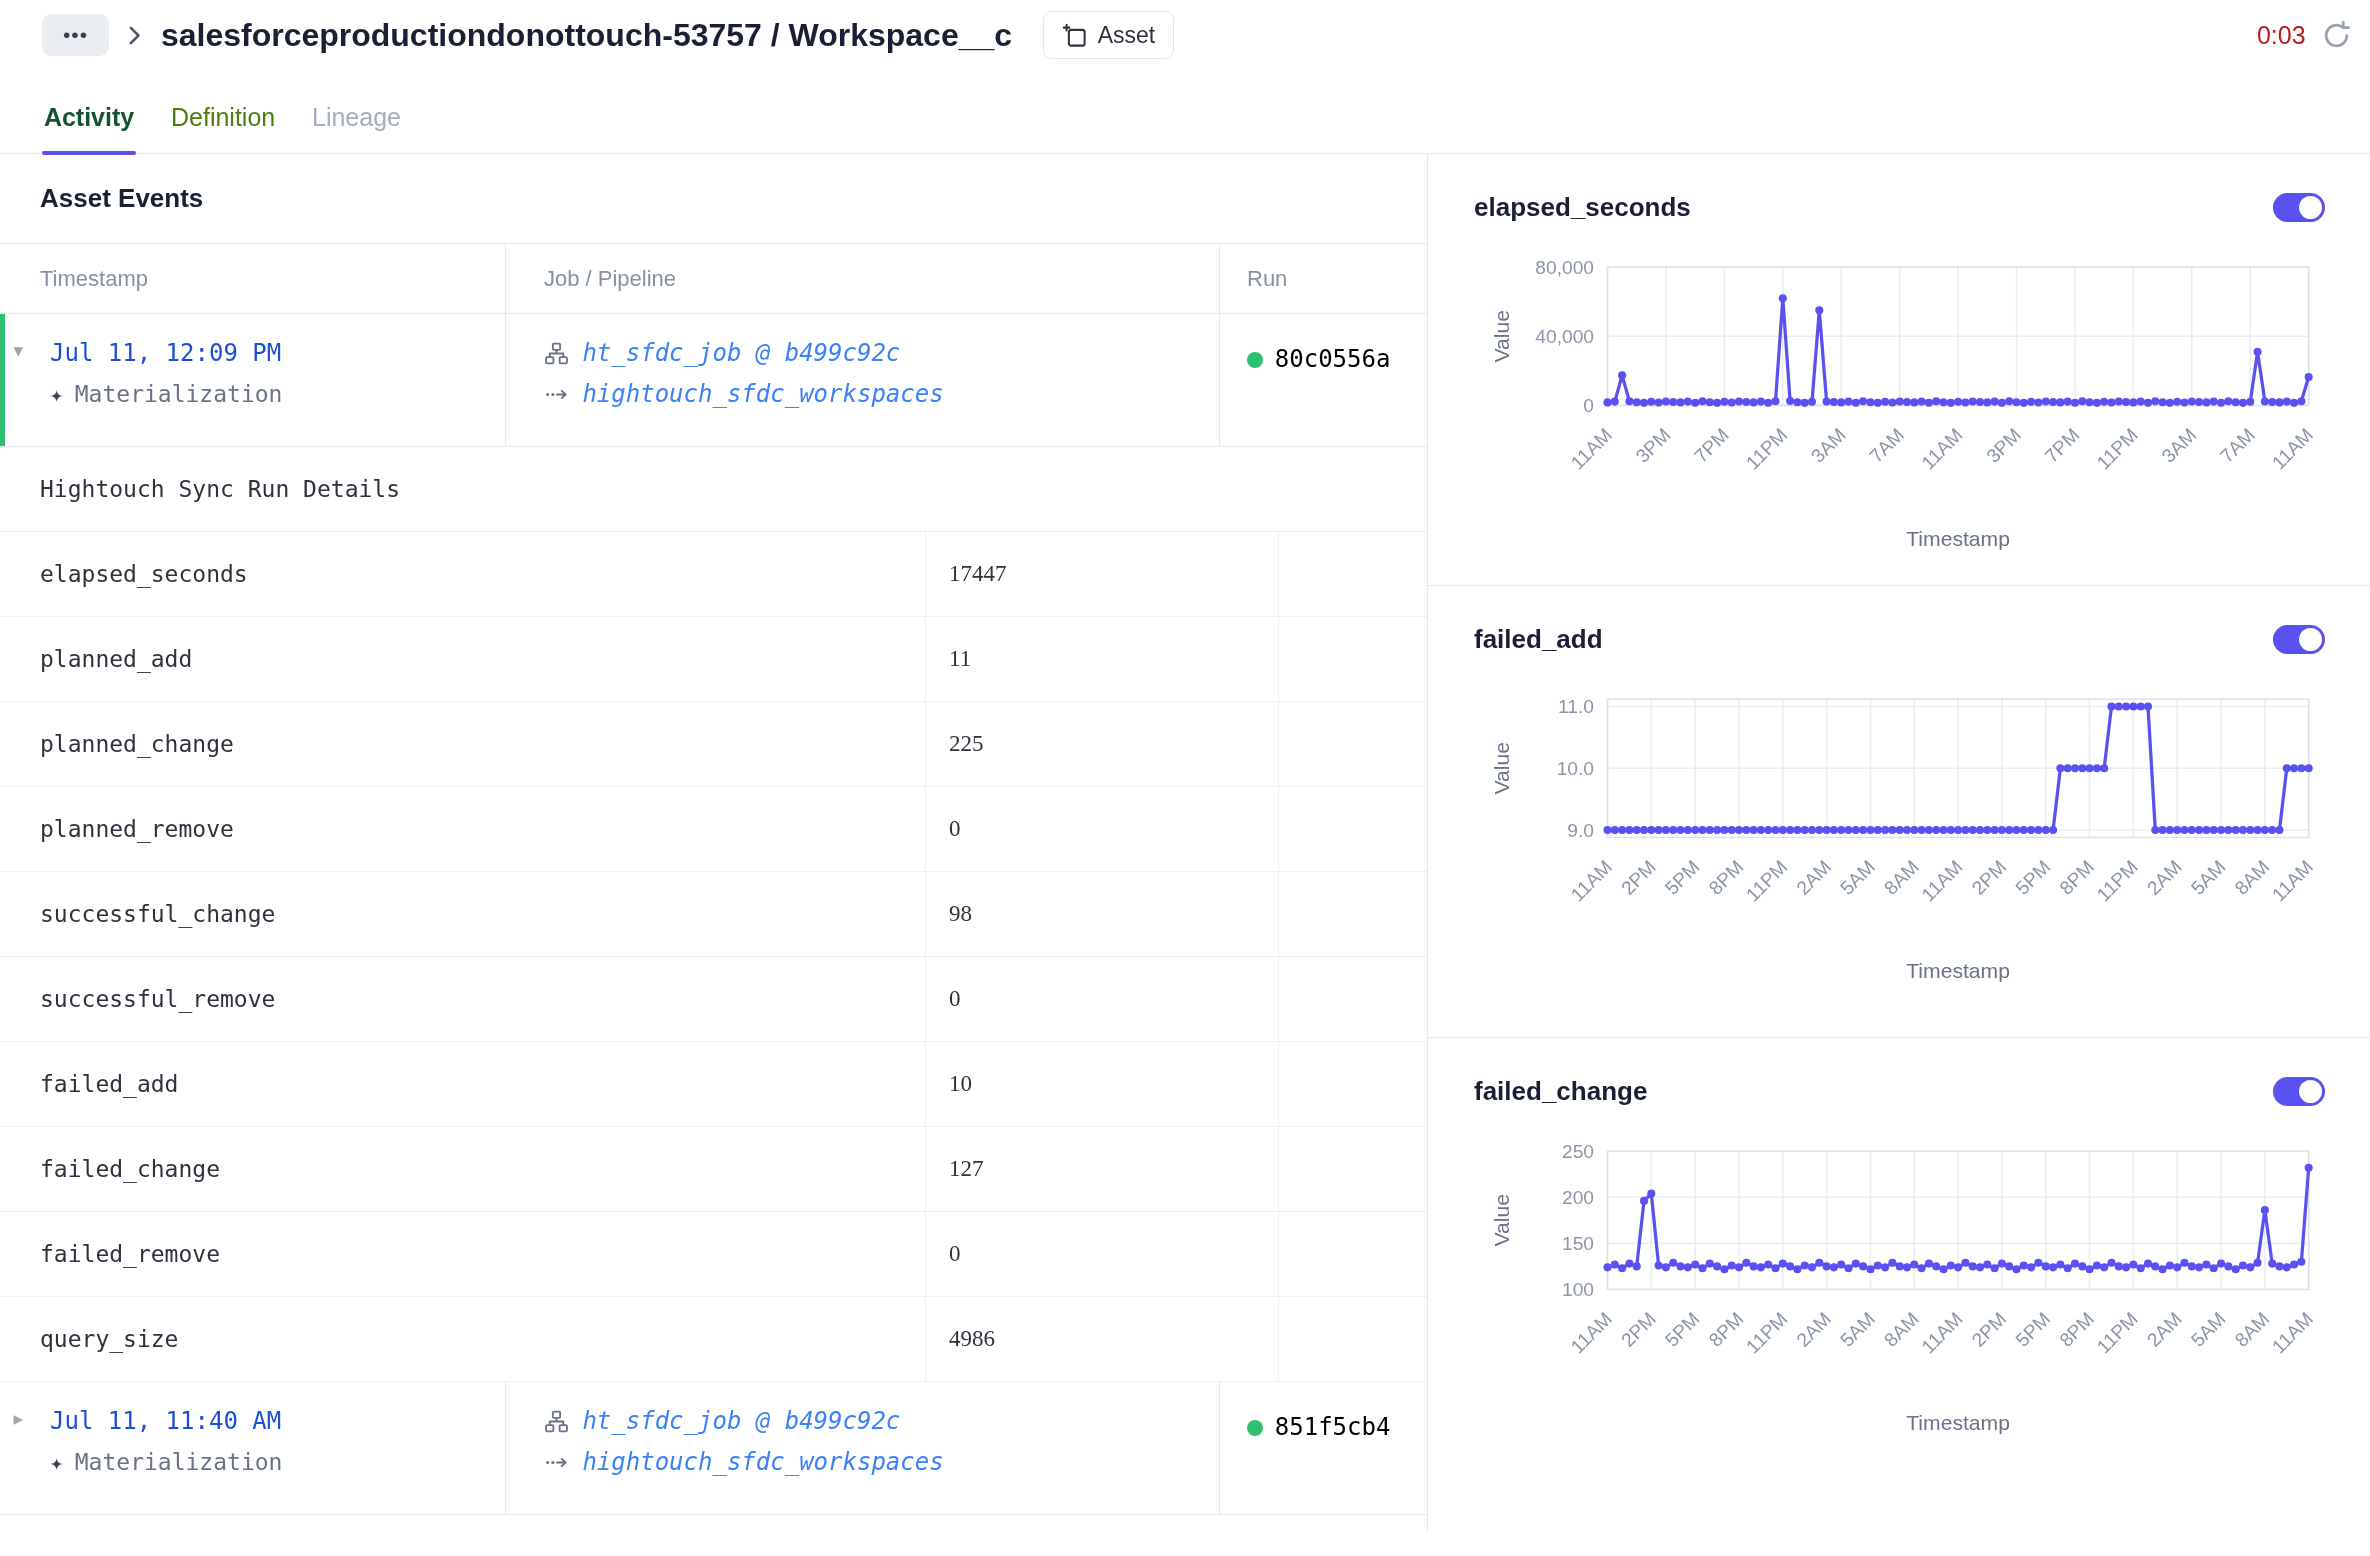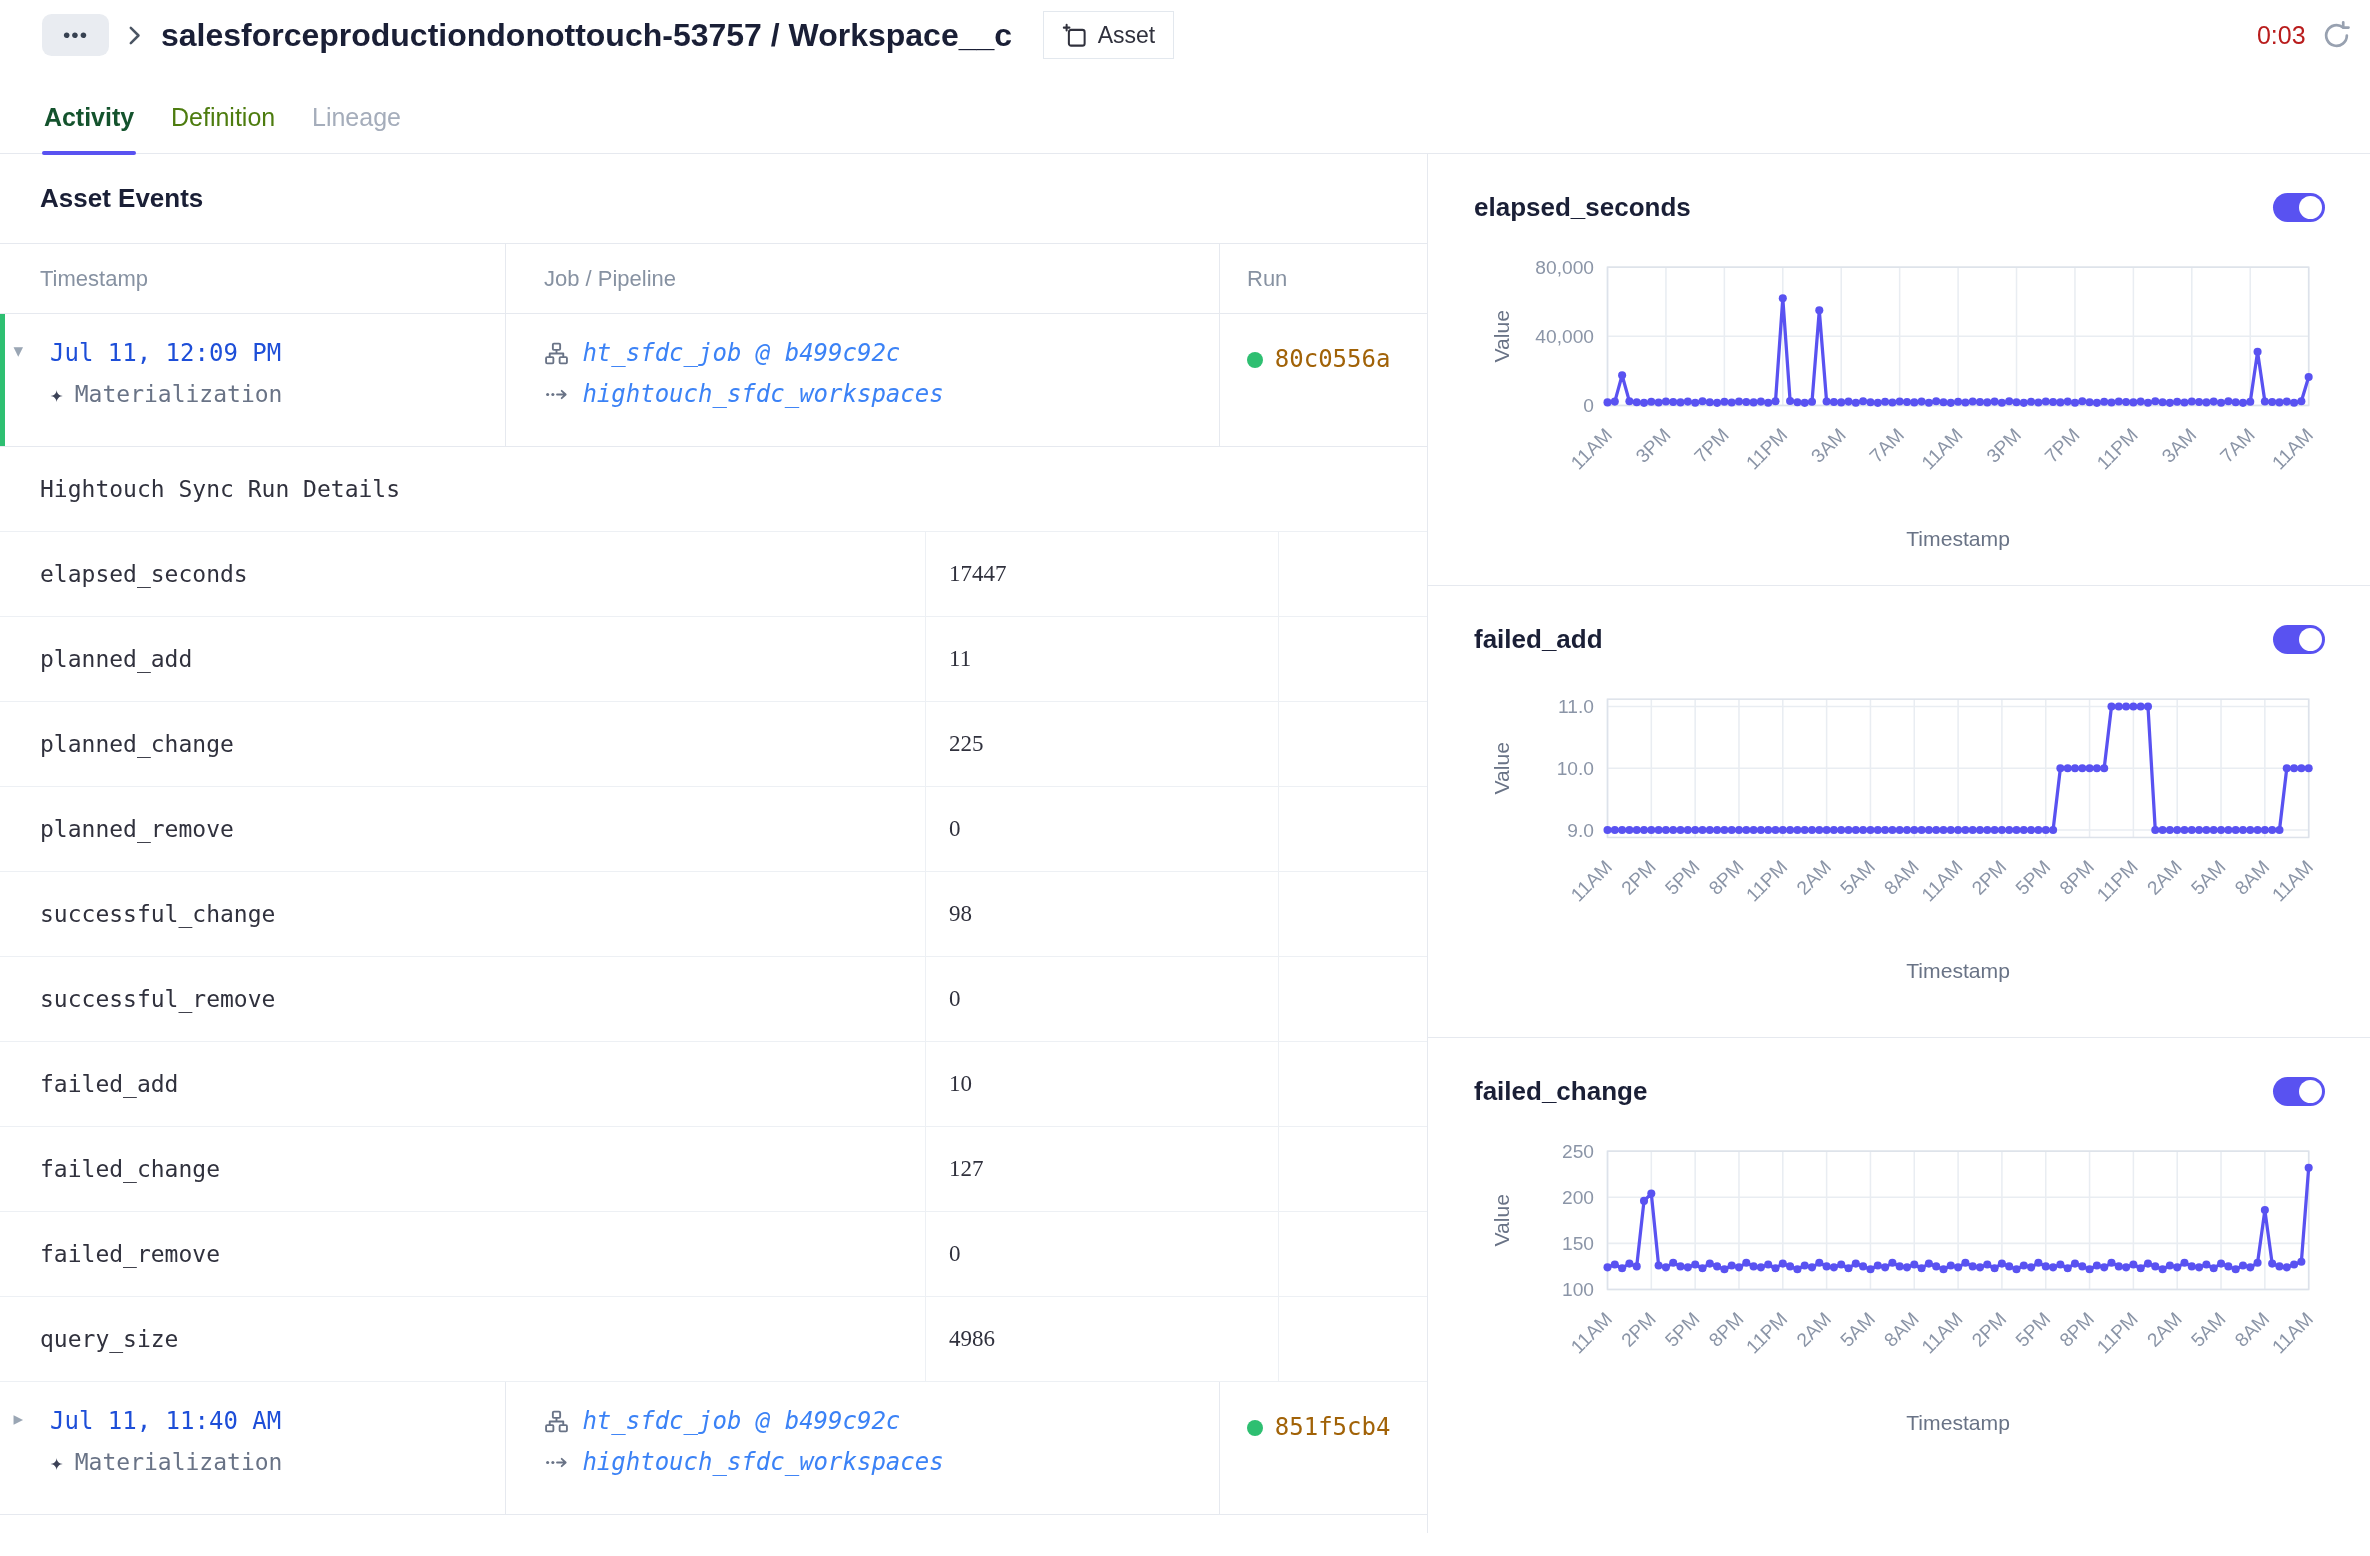--- a/index.html
+++ b/index.html
@@ -10,21 +10,21 @@
 
   
   .topbar{height:61px;display:flex;justify-content:space-between;align-items:center;
     padding:9.6px 19px 0 42px;box-sizing:border-box;}
   .topbar-left{display:flex;align-items:center;gap:17.3px;}
   .overflow-btn{border:none;background:#e9ecf1;border-radius:9.6px;width:67px;height:42px;
     font-size:21px;color:#374151;letter-spacing:1px;cursor:pointer;line-height:42px;padding:0;}
   .crumb-chevron{display:flex;align-items:center;}
   .crumb-title{font-size:32px;font-weight:700;color:#1a1f36;margin:0;white-space:nowrap;}
   .asset-badge{display:inline-flex;align-items:center;gap:9.6px;border:1.9px solid #e3e8ee;
-    border-radius:0;height:46px;padding:0 17.3px;font-size:23px;color:#30313d;cursor:pointer;margin-left:13.4px;}
+    border-radius:9px;height:46px;padding:0 17.3px;font-size:23px;color:#30313d;cursor:pointer;margin-left:13.4px;}
   .topbar-right{display:flex;align-items:center;gap:15.4px;}
   .timer{font-size:25px;color:#b91c1c;}
   .refresh{display:flex;align-items:center;cursor:pointer;}
 
   
   .tabs{display:flex;gap:33px;padding:42px 0 0 42px;border-bottom:1.9px solid #e6e9ef;box-sizing:border-box;}
   .tab{font-size:25px;padding:0 1.9px 21px;position:relative;cursor:pointer;}
   .tab.active{color:#14532d;font-weight:700;}
   .tab.active::after{content:"";position:absolute;left:0;right:0;bottom:-1.9px;height:3.8px;border-radius:1.9px;background:#5952f1;}
   .tab.dim1{color:#4d7c0f;}
@@ -52,21 +52,21 @@
   .event-row.expanded .ts-cell::before{content:"";position:absolute;left:0;top:0;bottom:0;width:4.8px;background:#2ebf71;}
   .tri{position:absolute;left:13.4px;top:27px;font-size:19px;color:#9aa6b4;cursor:pointer;line-height:1;}
   .ts-line{font-family:"DejaVu Sans Mono",monospace;font-size:24px;color:#1d4ed8;line-height:1.2;margin-bottom:13.4px;}
   .type-line{display:flex;align-items:center;gap:11.5px;font-family:"DejaVu Sans Mono",monospace;font-size:23px;color:#697386;}
   .sparkle{font-size:22px;color:#3c4257;}
   .job-cell{padding:25px 0 0 38px;border-left:1.9px solid #e6e9ef;}
   .job-line{display:flex;align-items:center;gap:13.4px;margin-bottom:12.5px;}
   .job-link{font-family:"DejaVu Sans Mono",monospace;font-size:24px;color:#3b82f6;text-decoration:none;cursor:pointer;line-height:1.2;font-style:italic;}
   .run-cell{padding:31px 0 0 27px;border-left:1.9px solid #e6e9ef;display:flex;align-items:flex-start;gap:11.5px;}
   .run-dot{width:16.3px;height:16.3px;border-radius:50%;background:#2ebf71;margin-top:6.7px;flex:none;}
-  .run-link{font-family:"DejaVu Sans Mono",monospace;font-size:24px;color:#a16207;text-decoration:none;cursor:pointer;line-height:1.2;}
+  .run-link{font-family:"DejaVu Sans Mono",monospace;font-size:24px;color:#000000;text-decoration:none;cursor:pointer;line-height:1.2;}
 
   .detail-title{height:85px;display:flex;align-items:center;padding-left:40px;
     font-family:"DejaVu Sans Mono",monospace;font-size:23px;color:#30313d;
     border-bottom:1.9px solid #edf0f4;box-sizing:border-box;}
   .detail-row{display:grid;grid-template-columns:925px 353px 150px;height:85px;
     border-bottom:1.9px solid #edf0f4;box-sizing:border-box;}
   .detail-key{display:flex;align-items:center;padding-left:40px;
     font-family:"DejaVu Sans Mono",monospace;font-size:23px;color:#30313d;}
   .detail-val{display:flex;align-items:center;padding-left:23px;border-left:1.9px solid #edf0f4;
     font-family:Liberation Serif, serif;font-size:23px;color:#30313d;}

